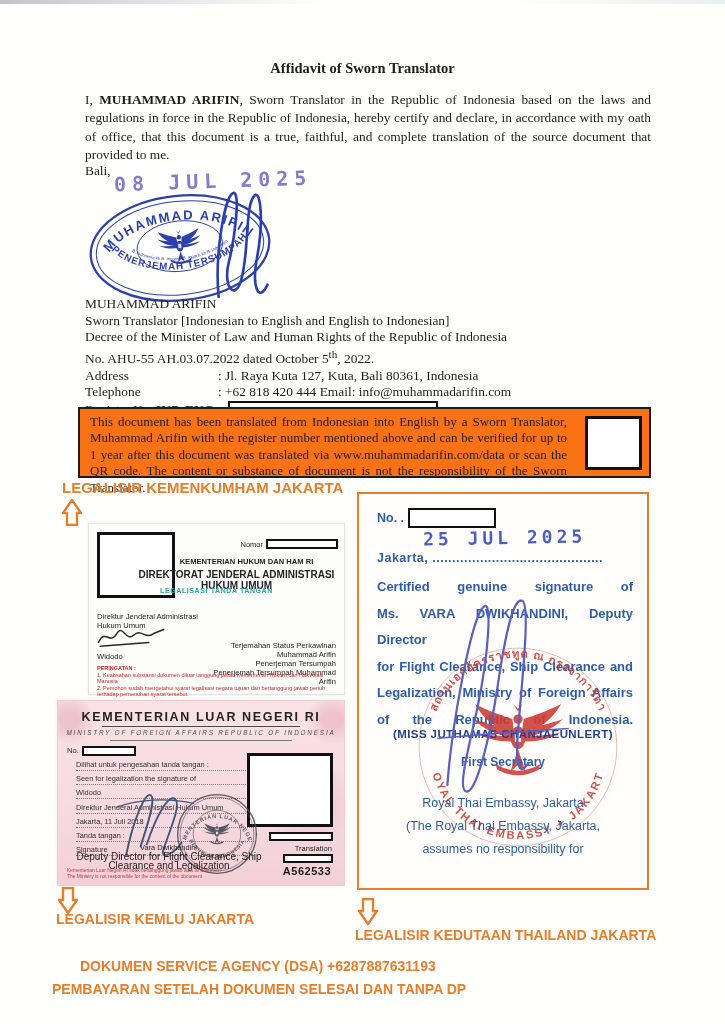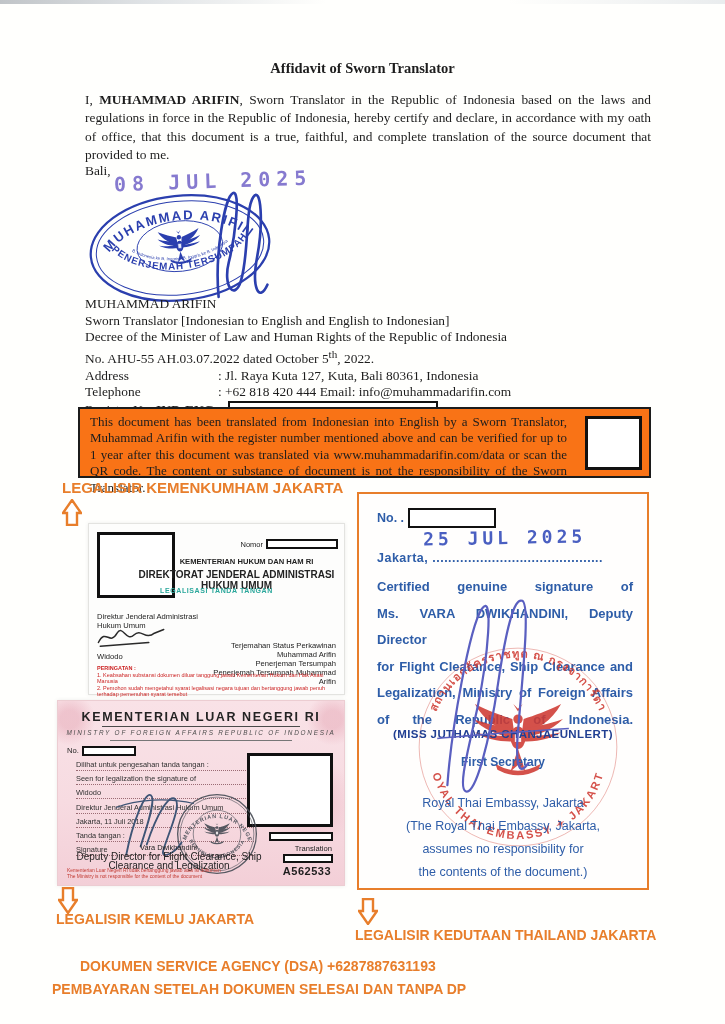--- a/index.html
+++ b/index.html
@@ -320,21 +320,20 @@
         <textPath href="#th-arc-bot" startOffset="50%" text-anchor="middle">ROYAL THAI EMBASSY ✦ JAKARTA</textPath>
       </text>
       <use href="#garuda" x="-46" y="-52" width="92" height="86"></use>
     </svg>
     <div class="thai-officer">(MISS JUTHAMAS CHANJAEUNLERT)</div>
     <div class="thai-officer-title">First Secretary</div>
     <div class="thai-footer">
       <div>Royal Thai Embassy, Jakarta</div>
       <div>(The Royal Thai Embassy, Jakarta,</div>
       <div>assumes no responsibility for</div>
-      <div>the contents of the document.)</div>
     </div>
     <svg class="thai-sig" viewBox="0 0 160 210">
       <path d="M30 196 C34 140 52 40 64 22 C76 4 70 70 60 118 C52 156 40 198 48 202 C58 207 72 150 80 96 C88 42 96 10 104 14 C112 18 104 90 100 140 C97 172 100 190 110 174" fill="none" stroke="#5a5fc0" stroke-width="2.2" stroke-linecap="round"></path>
       <path d="M20 150 C60 146 120 142 150 140" fill="none" stroke="#5a5fc0" stroke-width="1.6"></path>
     </svg>
   </div>
 
   <svg class="abs arrow-dn-left" width="20" height="27">
       <use href="#arrow-dn-sym"></use>
     </svg>

